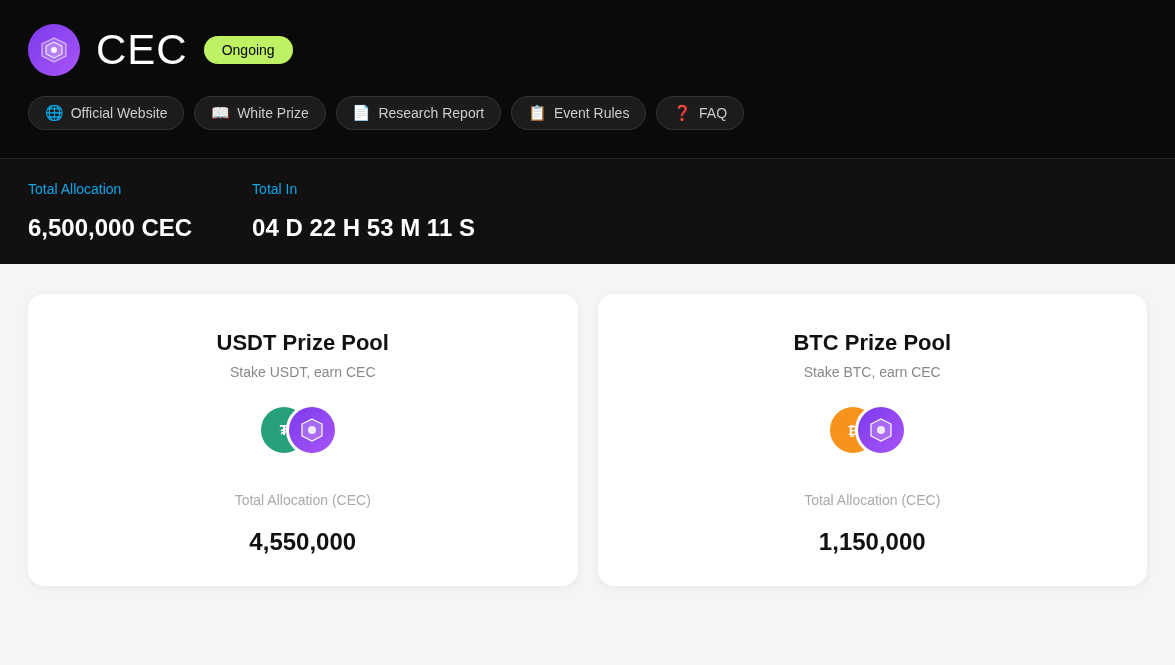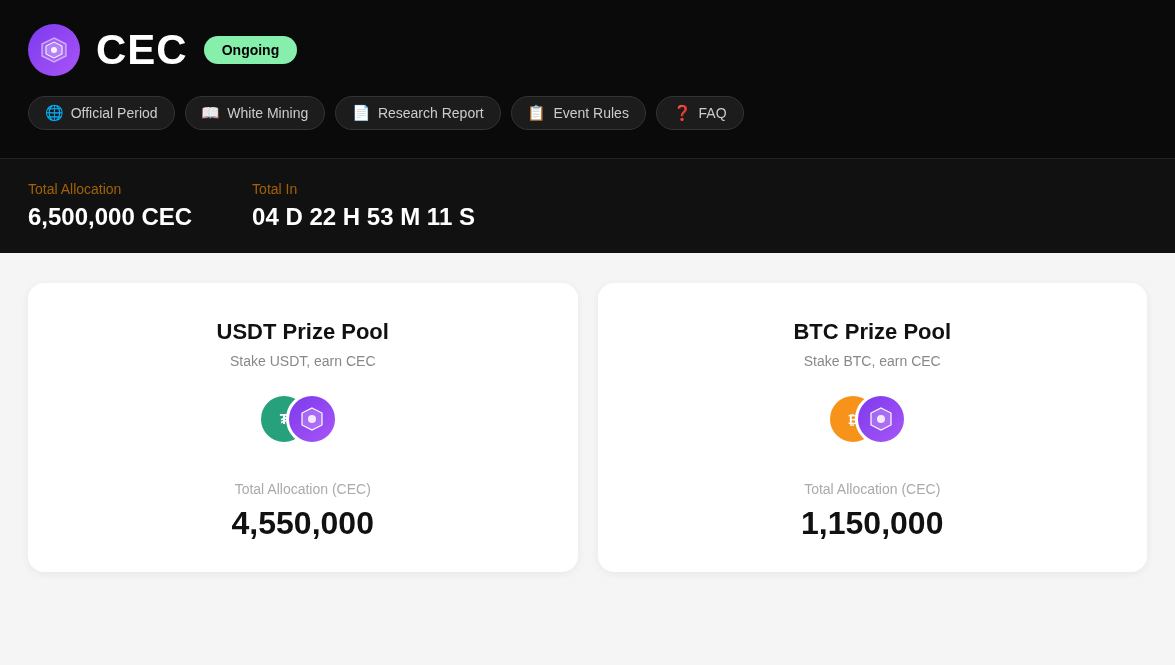--- a/index.html
+++ b/index.html
@@ -26,30 +26,30 @@
       align-items: center;
       justify-content: center;
       flex-shrink: 0;
     }
     .logo-icon svg {
       width: 28px;
       height: 28px;
     }
     .project-name {
       font-size: 42px;
-      font-weight: 700;
+      font-weight: 400;
       color: #fff;
       letter-spacing: 1px;
       text-align: right;
     }
     .status-badge {
-      background: #86efac;
+      background: #bef264;
       color: #000;
       font-size: 14px;
-      font-weight: 700;
+      font-weight: 400;
       padding: 6px 18px;
       border-radius: 20px;
     }
 
     
     .nav-links {
       display: flex;
       gap: 10px;
       flex-wrap: wrap;
     }
@@ -74,22 +74,22 @@
     .stats-bar {
       background: #111;
       padding: 22px 28px;
       border-top: 1px solid #222;
       display: flex;
       gap: 60px;
     }
     .stat-item {}
     .stat-label {
       font-size: 14px;
-      color: #a16207;
-      margin-bottom: 6px;
+      color: #0ea5e9;
+      margin-bottom: 17px;
     }
     .stat-value {
       font-size: 24px;
       font-weight: 600;
       color: #fff;
     }
 
     
     .main-content {
       padding: 30px 28px;
@@ -146,24 +146,24 @@
     .usdt-coin { background: #26a17b; }
     
     .btc-coin { background: #f7931a; }
     
     .cec-coin { background: linear-gradient(135deg, #7c3aed, #a855f7); }
 
     .pool-allocation-label {
       font-size: 14px;
       color: #aaa;
       text-align: center;
-      margin-bottom: 8px;
+      margin-bottom: 20px;
     }
     .pool-allocation-value {
-      font-size: 32px;
+      font-size: 24px;
       font-weight: 700;
       color: #111;
       text-align: center;
     }
   </style>
 </head>
 <body>
 
 <div class="hero">
   <div class="hero-top">
@@ -174,25 +174,25 @@
         <circle cx="14" cy="14" r="3" fill="white" opacity="0.9"></circle>
       </svg>
     </div>
     <span class="project-name">CEC</span>
     <span class="status-badge">Ongoing</span>
   </div>
 
   <nav class="nav-links">
     <a class="nav-link">
       <span class="nav-link-icon">🌐</span>
-      <span>Official Period</span>
+      <span>Official Website</span>
     </a>
     <a class="nav-link">
       <span class="nav-link-icon">📖</span>
-      <span>White Mining</span>
+      <span>White Prize</span>
     </a>
     <a class="nav-link">
       <span class="nav-link-icon">📄</span>
       <span>Research Report</span>
     </a>
     <a class="nav-link">
       <span class="nav-link-icon">📋</span>
       <span>Event Rules</span>
     </a>
     <a class="nav-link">

